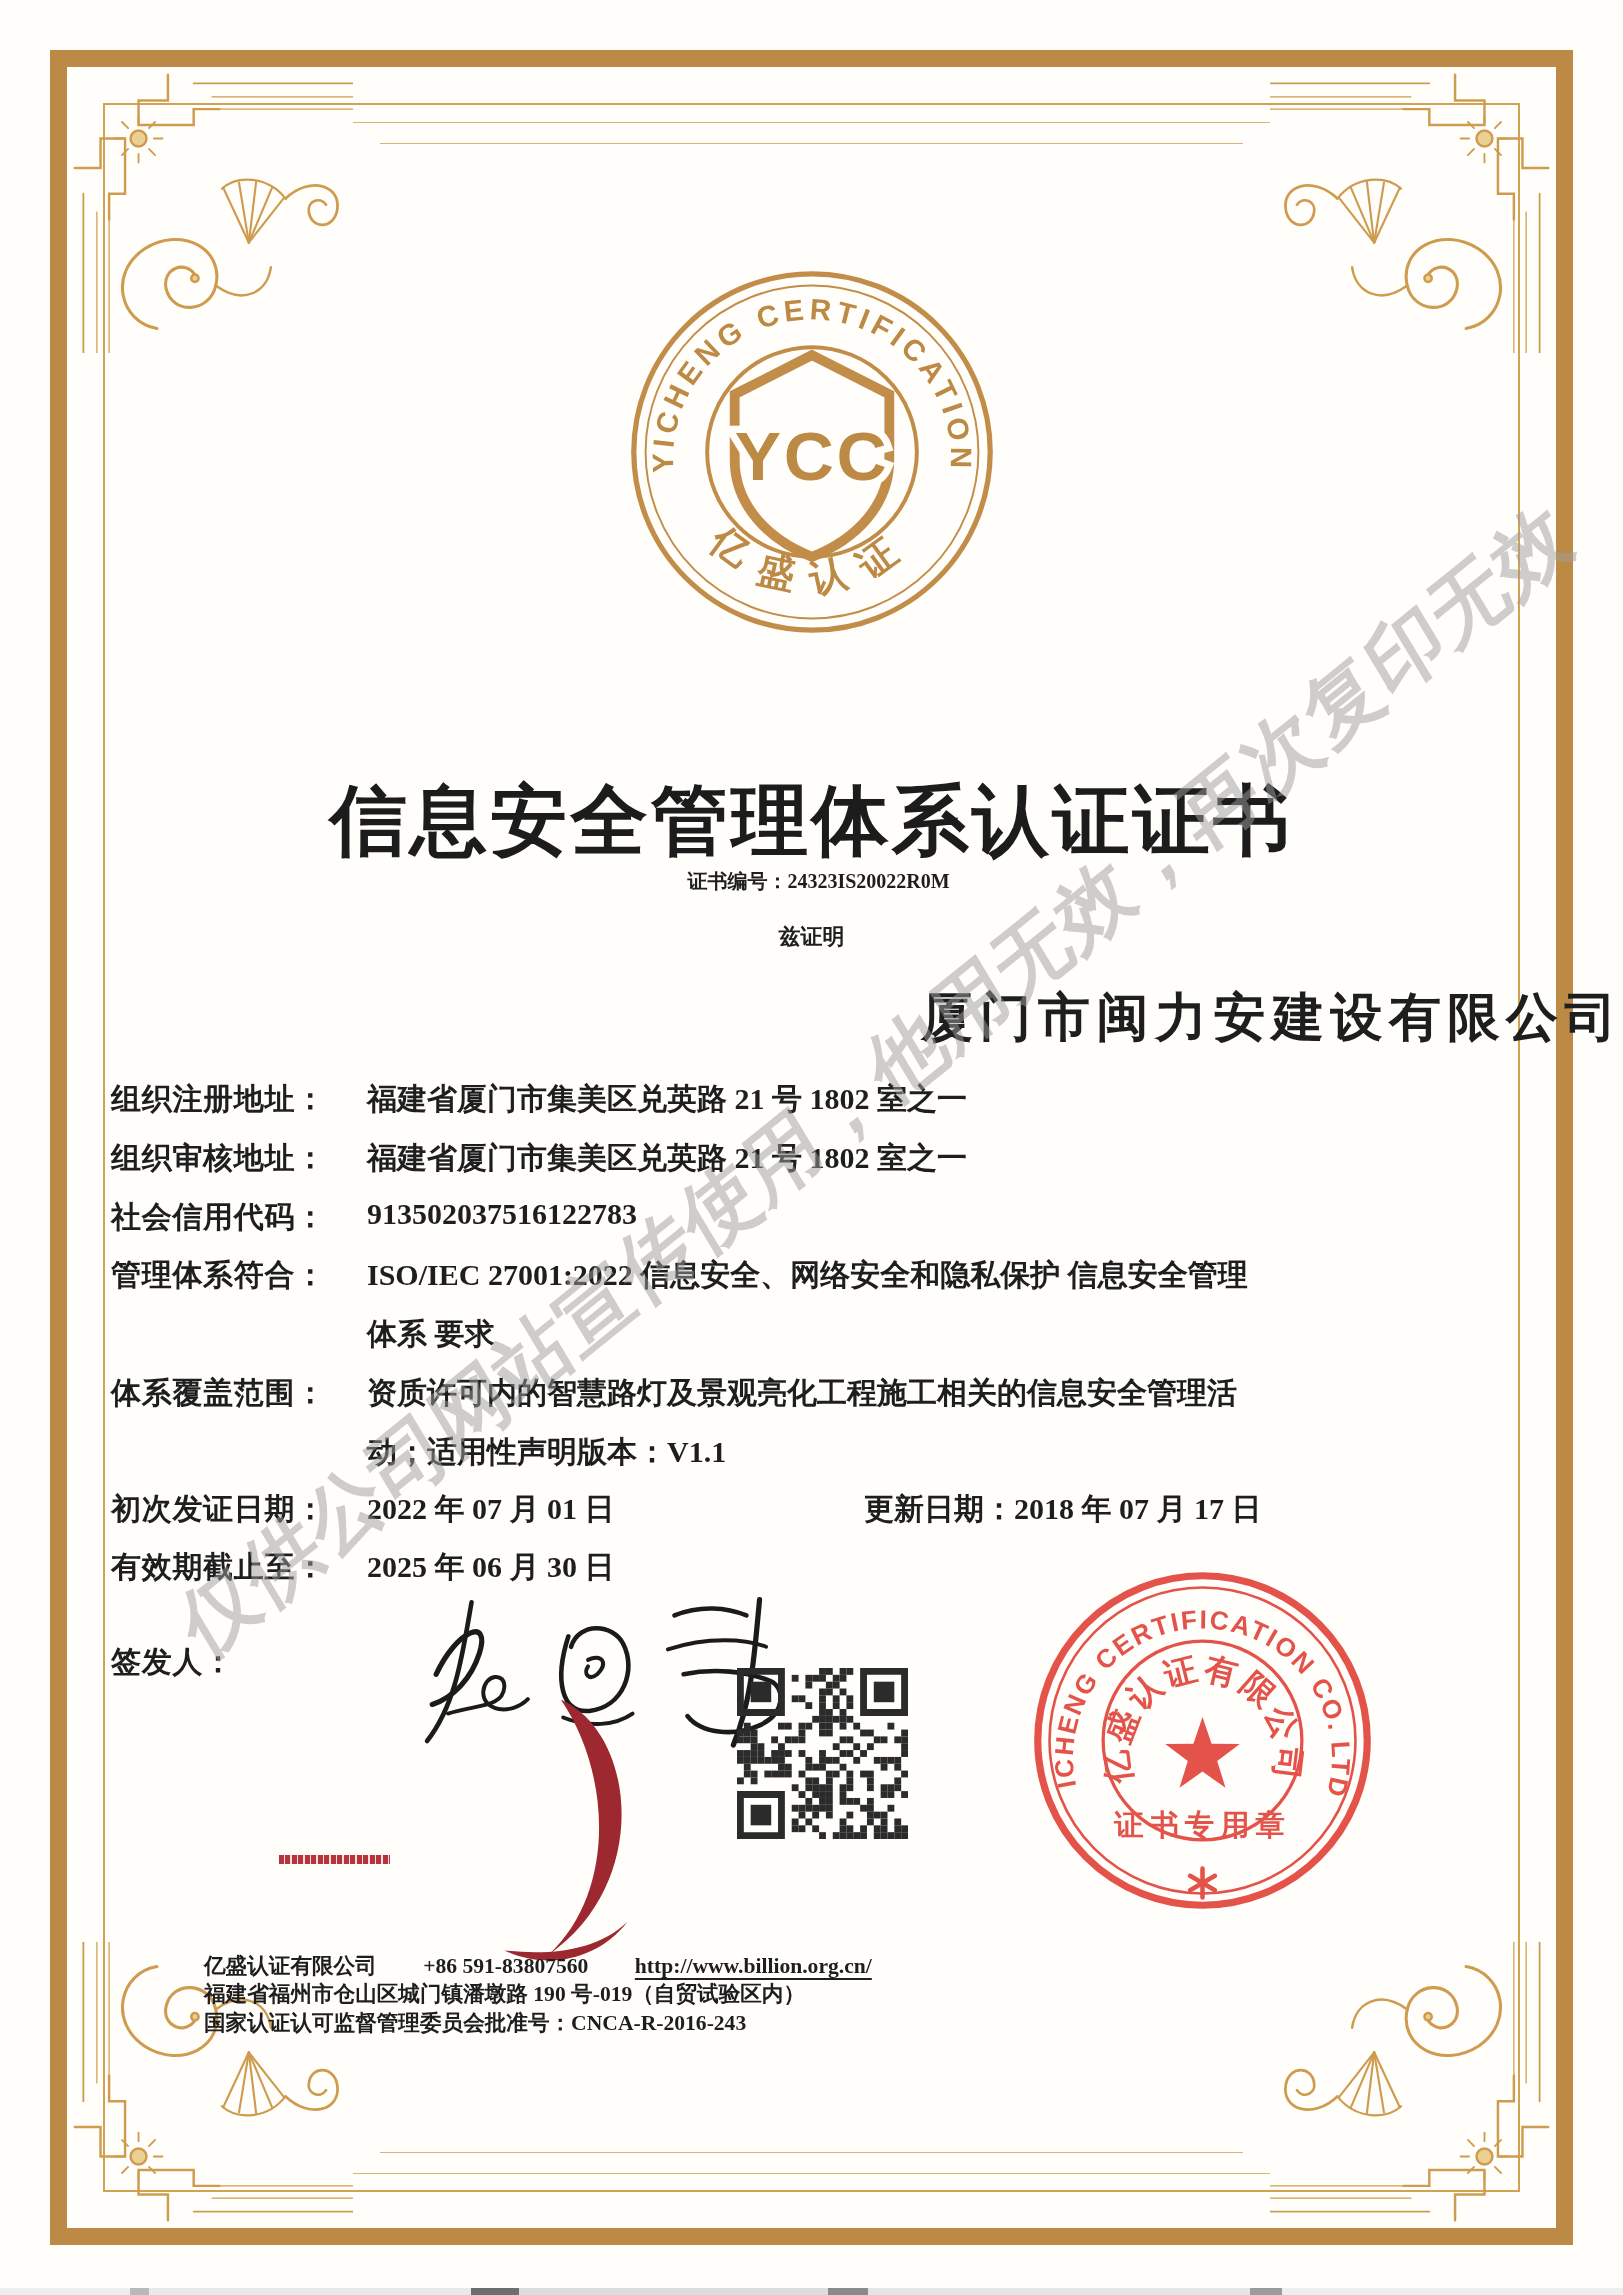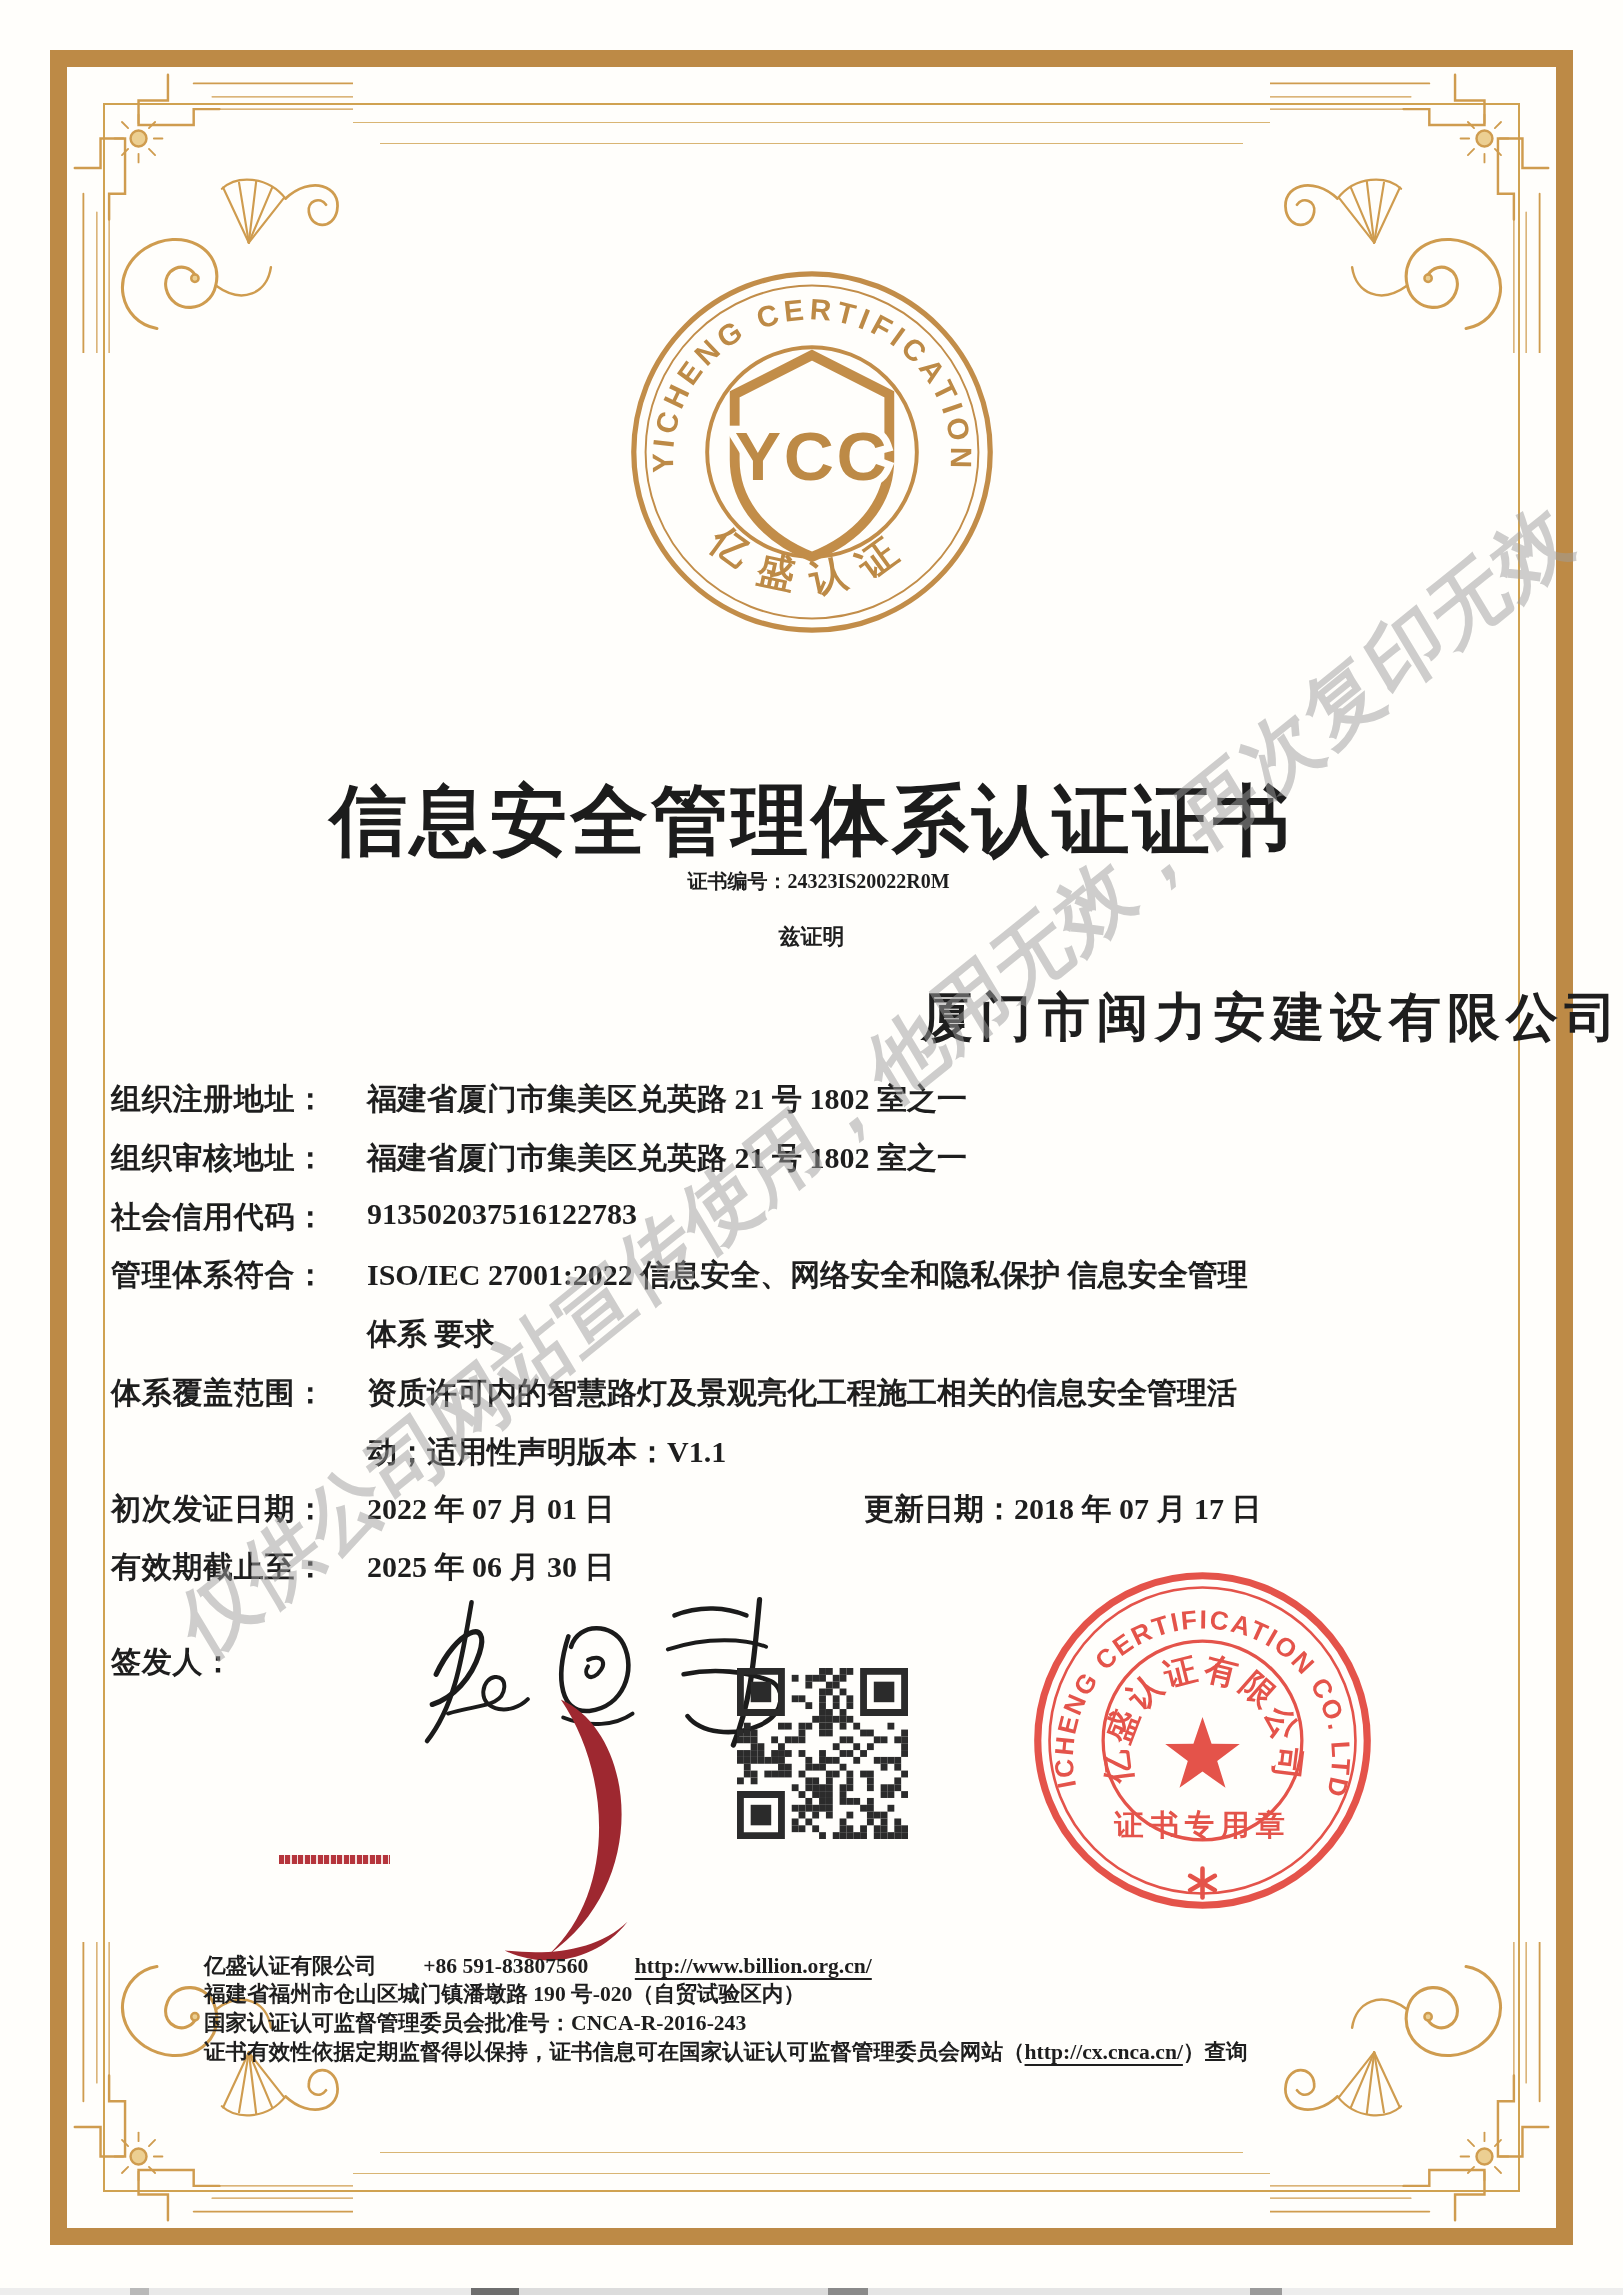--- a/index.html
+++ b/index.html
@@ -436,21 +436,18 @@
     </g>
   </svg>
 
   <div class="watermark">仅供公司网站宣传使用，他用无效，再次复印无效</div>
 
   <div class="footer-line" style="top:1951px">
     <span>亿盛认证有限公司</span><span class="gap"></span>
     <span>+86 591-83807560</span><span class="gap"></span>
     <span class="u">http://www.billion.org.cn/</span>
   </div>
-  <div class="footer-line" style="top:1979px">福建省福州市仓山区城门镇潘墩路 190 号-020（自贸试验区内）</div>
+  <div class="footer-line" style="top:1979px">福建省福州市仓山区城门镇潘墩路 190 号-019（自贸试验区内）</div>
   <div class="footer-line" style="top:2008px">国家认证认可监督管理委员会批准号：CNCA-R-2016-243</div>
-  <div class="footer-line" style="top:2037px">
-    <span>证书有效性依据定期监督得以保持，证书信息可在国家认证认可监督管理委员会网站（</span><span class="u">http://cx.cnca.cn/</span><span>）查询</span>
-  </div>
 
   <div class="scan-edge"></div>
 </div>
 
 
 </body></html>

